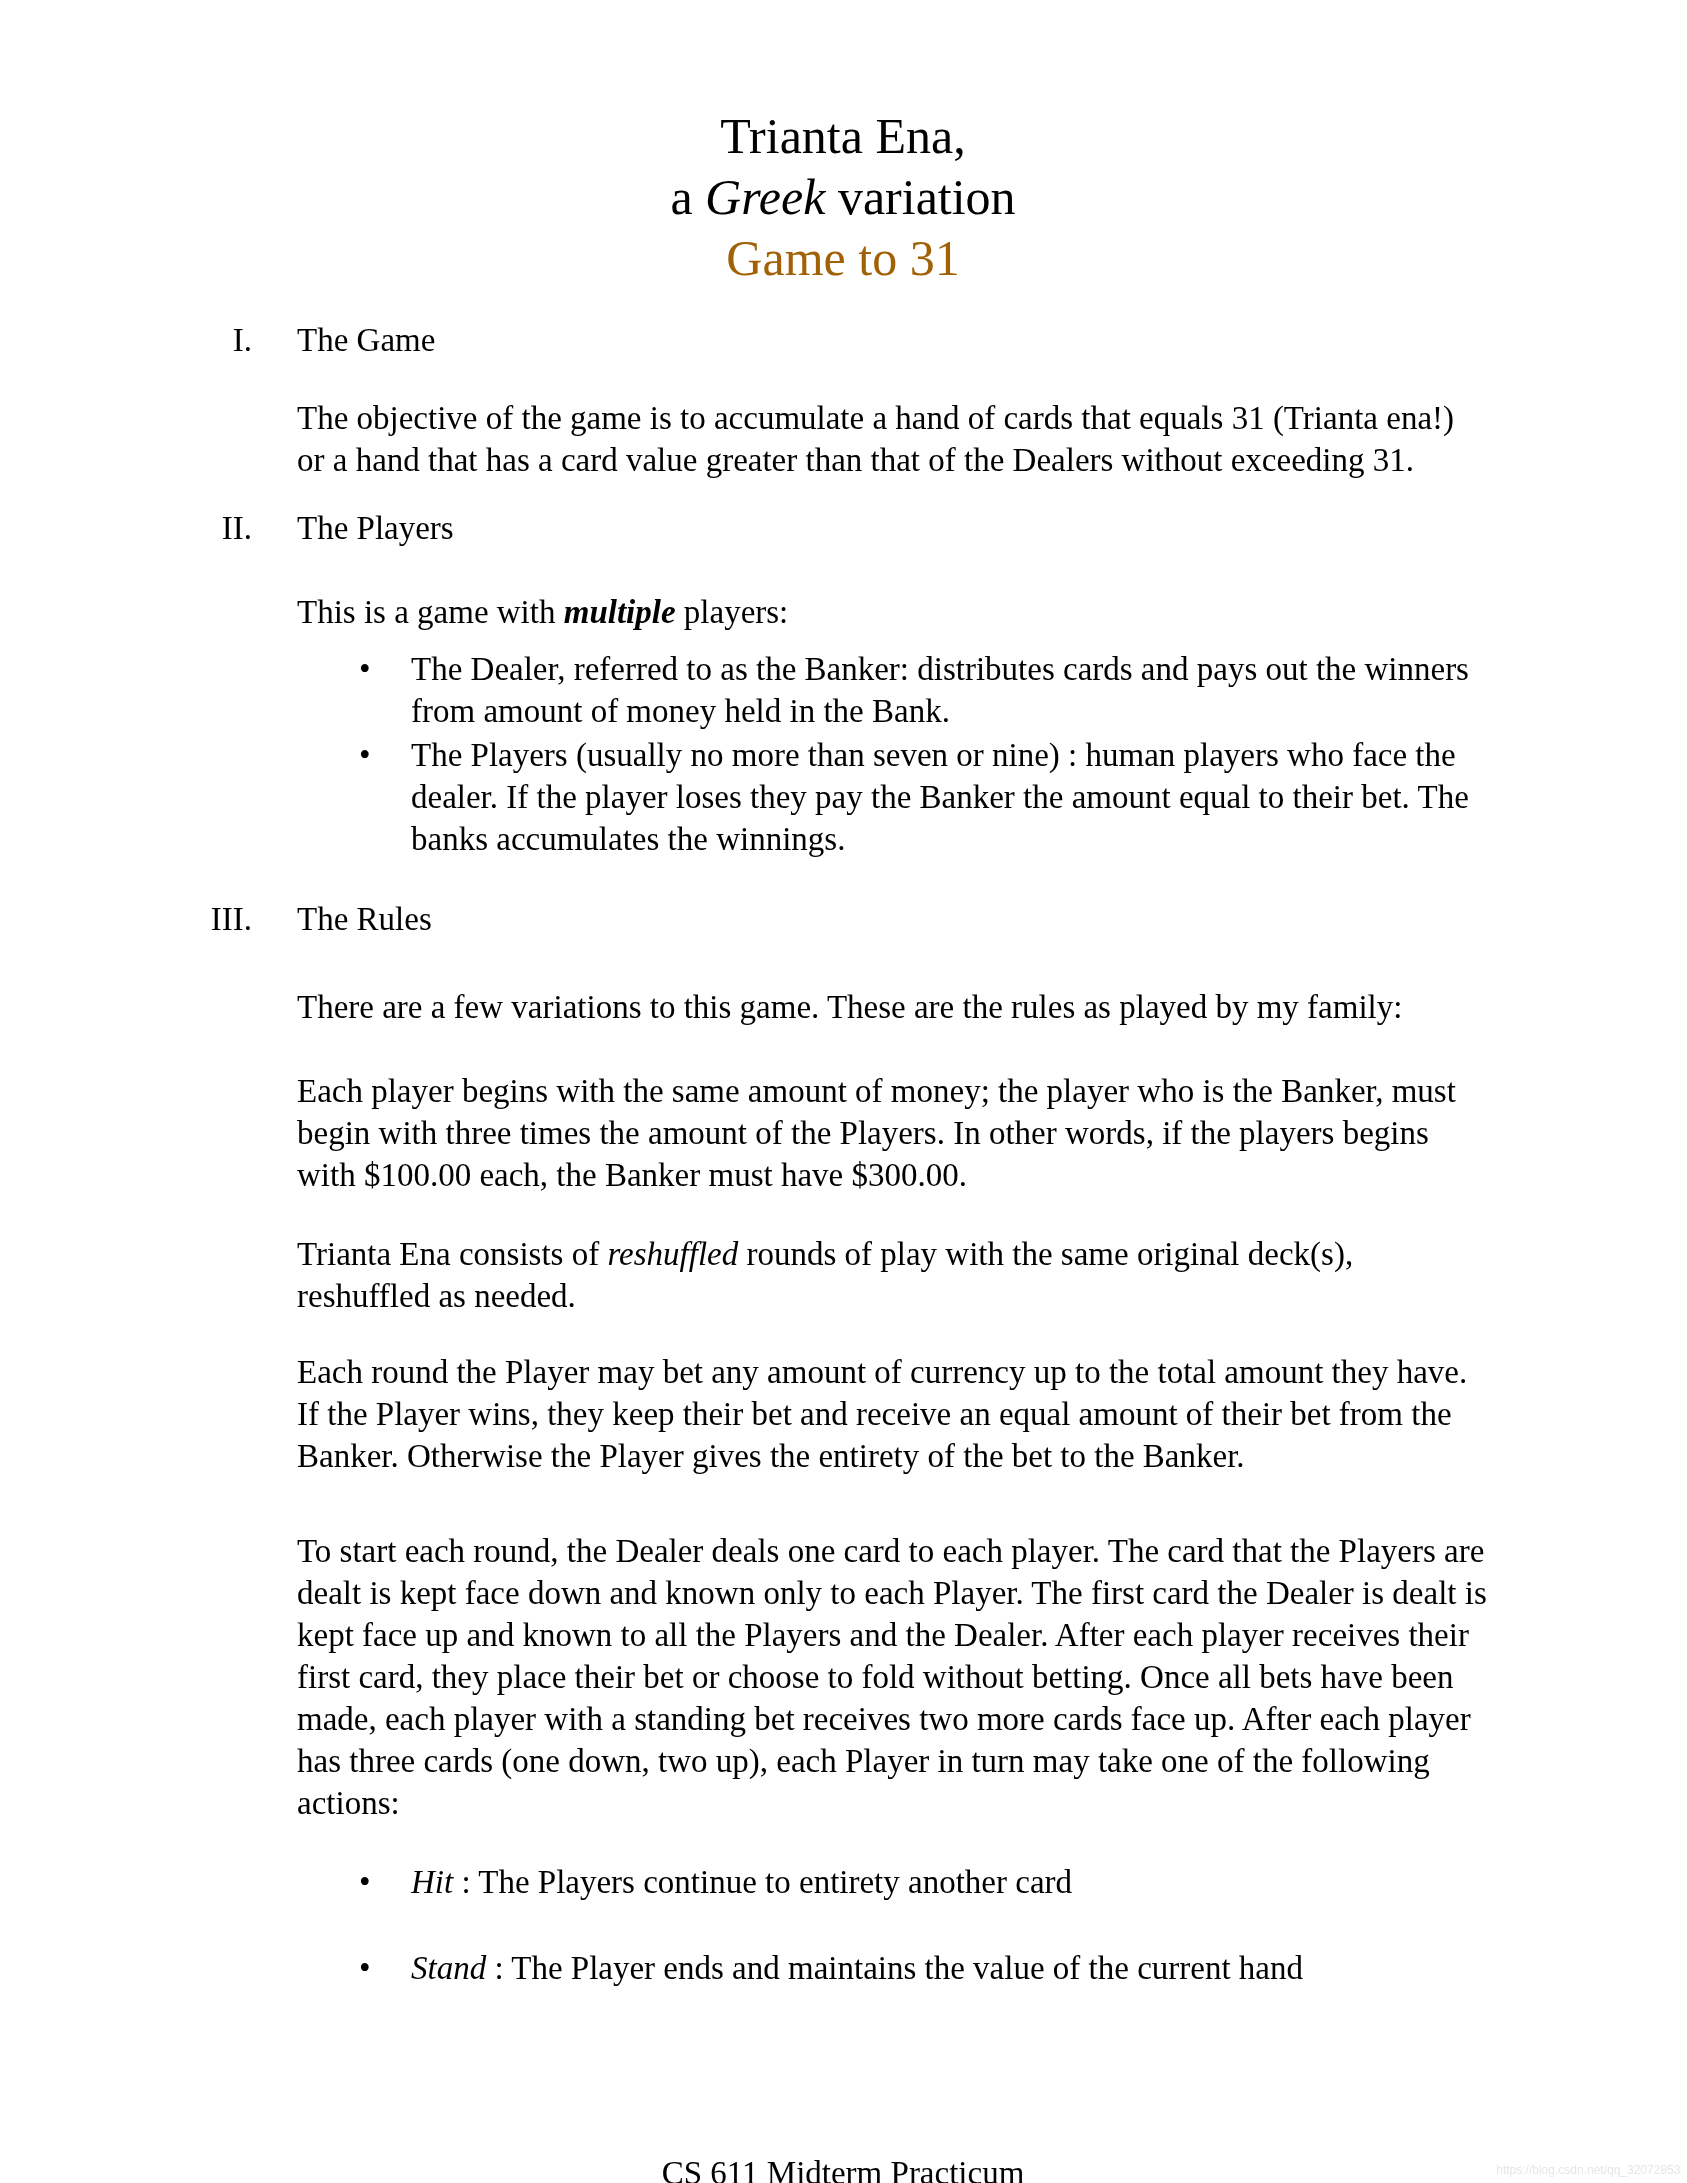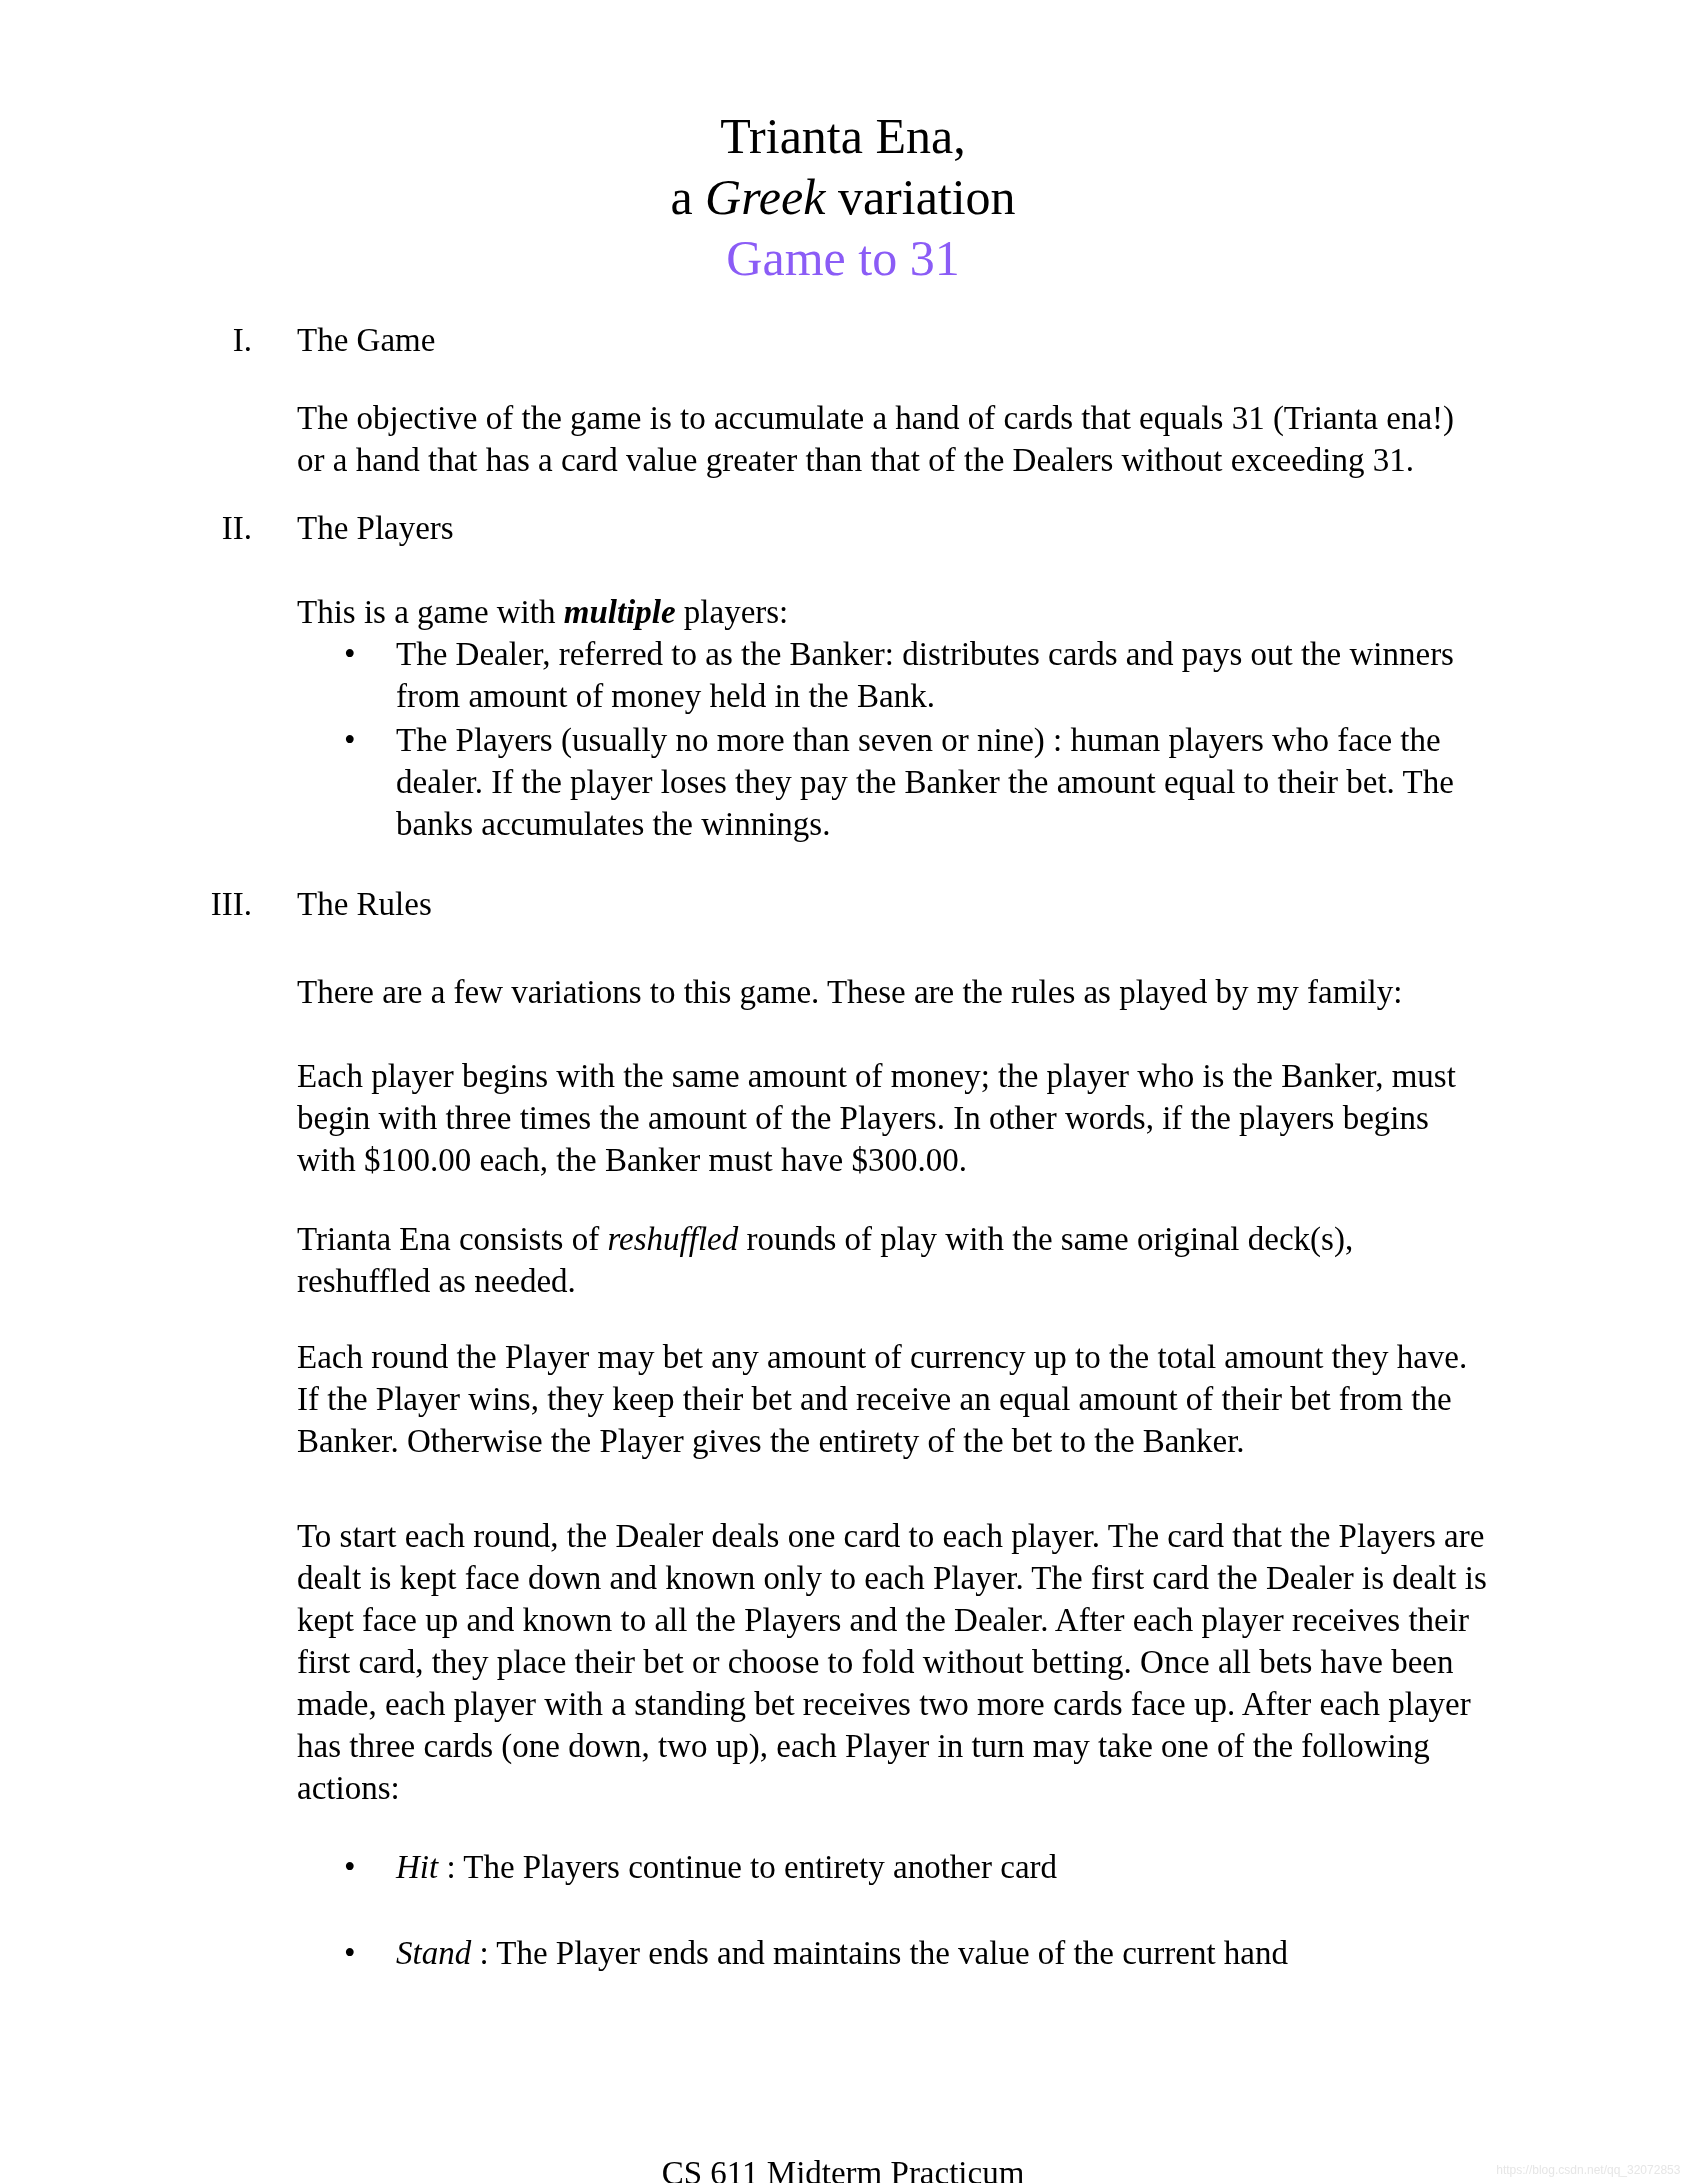--- a/index.html
+++ b/index.html
@@ -6,28 +6,28 @@
   .page{
     position:relative;
     width:1687px;height:2183px;
     background:#ffffff;
     overflow:hidden;
     font-family:"Liberation Serif","DejaVu Serif",serif;
     font-size:33px;line-height:42px;color:#000000;
   }
   .content{position:absolute;left:198px;top:106px;width:1290px;}
   .doc-title{text-align:center;font-size:50px;line-height:61px;}
-  .red{color:#8b5cf6;}
+  .red{color:#a16207;}
   .it{font-style:italic;}
   .bi{font-style:italic;font-weight:bold;}
   .sec-heading{display:flex;}
   .numeral{display:inline-block;width:54px;text-align:right;flex:0 0 54px;}
   .h-text{margin-left:45px;}
   .para{margin:0 0 0 99px;}
-  ul.bullets{list-style:none;margin:0;padding:0;}
+  ul.bullets{list-style:none;margin:15px;padding:0;}
   .bullets li{position:relative;margin-left:198px;}
   .bullets li + li{margin-top:2px;}
   .bullets li::before{content:"\2022";position:absolute;left:-52px;}
   .footer{position:absolute;left:198px;width:1290px;top:2152px;text-align:center;}
   .watermark{
     position:absolute;right:6.6px;bottom:4px;
     font-family:"Liberation Sans","DejaVu Sans",sans-serif;
     font-size:12px;line-height:18.5px;color:#e6e6e6;
   }
 </style>

